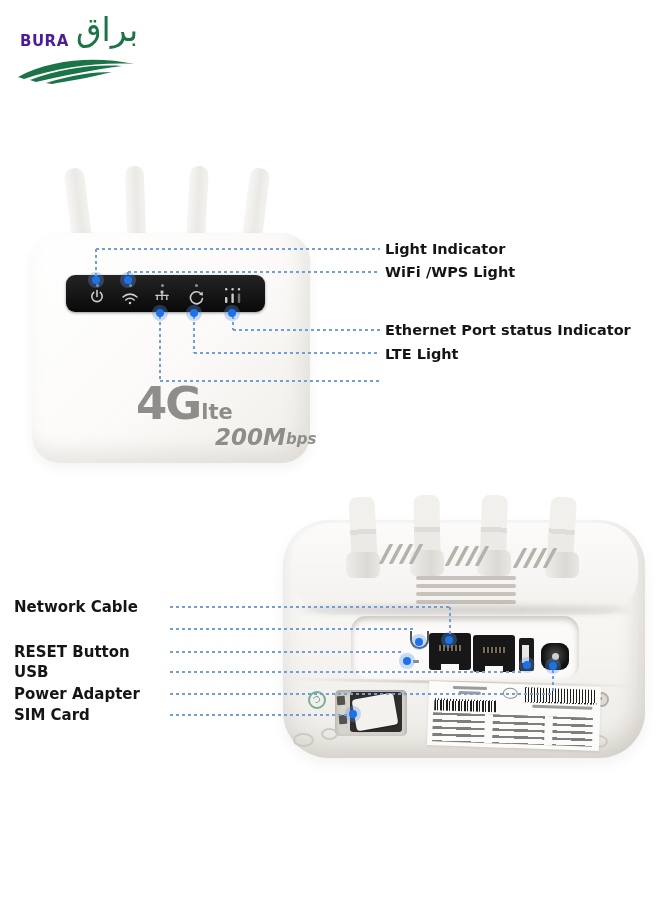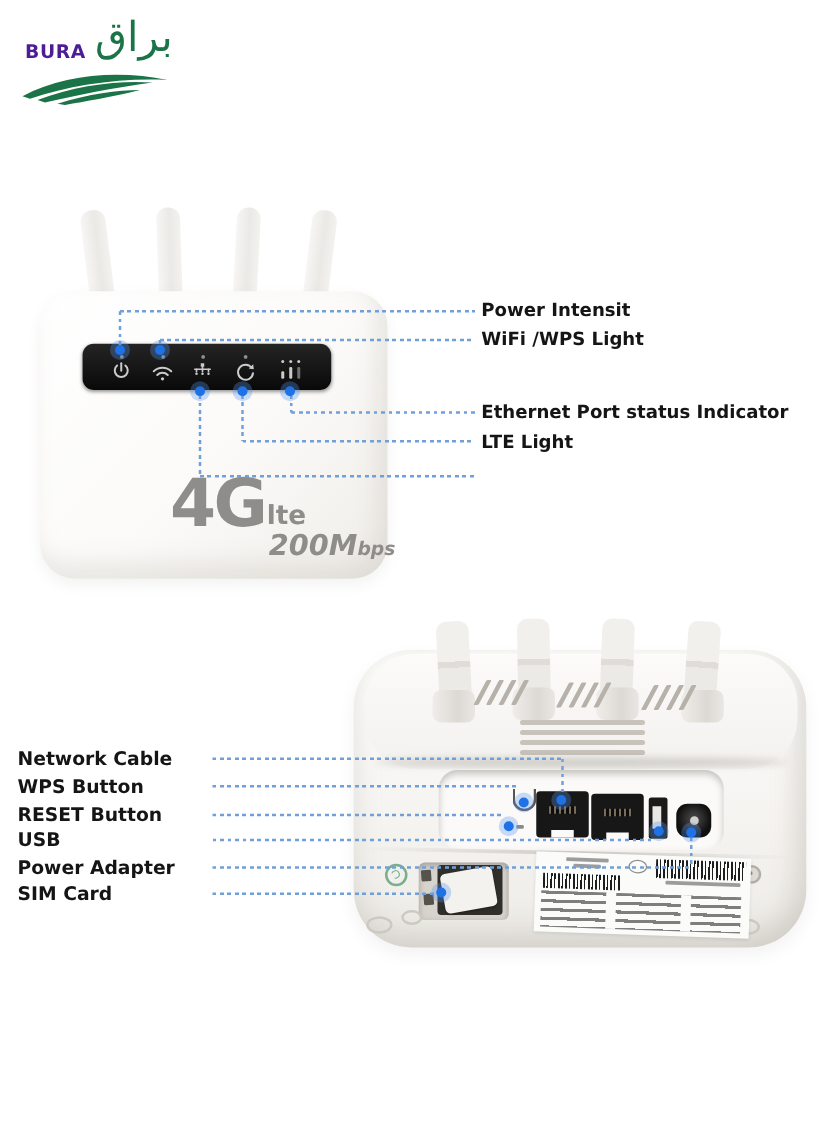--- a/index.html
+++ b/index.html
@@ -26,21 +26,21 @@
   .f-ant{position:absolute;background:linear-gradient(90deg,#f7f6f4,#ebe9e6 55%,#f3f2ef);
          border-radius:9px 9px 3px 3px;}
   .f-body{position:absolute;left:32px;top:233px;width:278px;height:230px;border-radius:28px;
           background:linear-gradient(135deg,#ffffff 0%,#fbfaf8 55%,#efede9 100%);
           box-shadow:inset -8px -12px 20px rgba(168,162,152,.22),0 5px 12px rgba(0,0,0,.05);}
   .strip{position:absolute;left:66px;top:275px;width:199px;height:37px;border-radius:9px;
          background:linear-gradient(180deg,#242424,#090909);box-shadow:0 1px 3px rgba(0,0,0,.4);}
   .led{position:absolute;width:3px;height:3px;border-radius:50%;background:#8f8f8f;top:284px;}
   .strip-icon{position:absolute;top:289px;}
   .m4g{position:absolute;left:136px;top:384px;color:#8f8d8a;display:flex;align-items:flex-end;}
-  .m4g .big{font-size:53px;font-weight:700;letter-spacing:-2px;line-height:40px;text-align:center;}
+  .m4g .big{font-size:45px;font-weight:700;letter-spacing:-2px;line-height:40px;text-align:center;}
   .m4g .sub{font-size:21px;font-weight:700;line-height:24px;margin-left:1px;}
   .mspeed{position:absolute;left:215px;top:426px;color:#8f8d8a;font-style:italic;display:flex;align-items:flex-end;}
   .mspeed .big{font-size:23px;font-weight:700;line-height:22px;}
   .mspeed .sub{font-size:15px;font-weight:700;line-height:18px;}
 
   
   .b-body{position:absolute;left:283px;top:520px;width:362px;height:238px;border-radius:46px;
           background:linear-gradient(180deg,#fdfdfc 0%,#f6f4f1 55%,#edebe6 100%);
           box-shadow:inset 0 -14px 22px rgba(160,154,146,.24),inset -12px 0 18px rgba(160,154,146,.16),0 6px 14px rgba(0,0,0,.05);}
   .b-lid{position:absolute;left:292px;top:523px;width:346px;height:92px;border-radius:40px;
@@ -176,21 +176,21 @@
   <div class="hdash" style="left:194px;top:352px;width:186px;"></div>
   <div class="vdash" style="left:159px;top:316px;height:65px;"></div>
   <div class="hdash" style="left:160px;top:380px;width:220px;"></div>
 
   <div class="dot" style="left:92px;top:276px;"></div>
   <div class="dot" style="left:124px;top:276px;"></div>
   <div class="dot" style="left:156px;top:309px;"></div>
   <div class="dot" style="left:190px;top:309px;"></div>
   <div class="dot" style="left:228px;top:309px;"></div>
 
-  <div class="cl" style="left:385px;top:240px;">Power Intensit</div>
+  <div class="cl" style="left:385px;top:240px;">Light Indicator</div>
   <div class="cl" style="left:385px;top:263px;">WiFi /WPS Light</div>
   <div class="cl" style="left:385px;top:321px;">Ethernet Port status Indicator</div>
   <div class="cl" style="left:385px;top:345px;">LTE Light</div>
 
   <div>
     <div class="b-body"></div>
     <div class="b-lid"></div>
 
     <div class="b-ant tube" style="left:350px;top:497px;width:26px;height:62px;transform:rotate(-3deg);"></div>
     <div class="b-ant tube" style="left:414px;top:495px;width:26px;height:62px;transform:rotate(-1deg);"></div>
@@ -269,19 +269,18 @@
   <div class="hdash" style="left:170px;top:714px;width:178px;"></div>
 
   <div class="dot" style="left:445px;top:636px;"></div>
   <div class="dot" style="left:415px;top:638px;"></div>
   <div class="dot" style="left:403px;top:657px;"></div>
   <div class="dot" style="left:523px;top:661px;"></div>
   <div class="dot" style="left:549px;top:662px;"></div>
   <div class="dot" style="left:349px;top:710px;"></div>
 
   <div class="bl" style="top:597px;">Network Cable</div>
-  <div class="bl" style="top:619px;">WPS Button</div>
   <div class="bl" style="top:642px;">RESET Button</div>
   <div class="bl" style="top:662px;">USB</div>
   <div class="bl" style="top:684px;">Power Adapter</div>
   <div class="bl" style="top:705px;">SIM Card</div>
 
 </div>
 
 </body></html>

